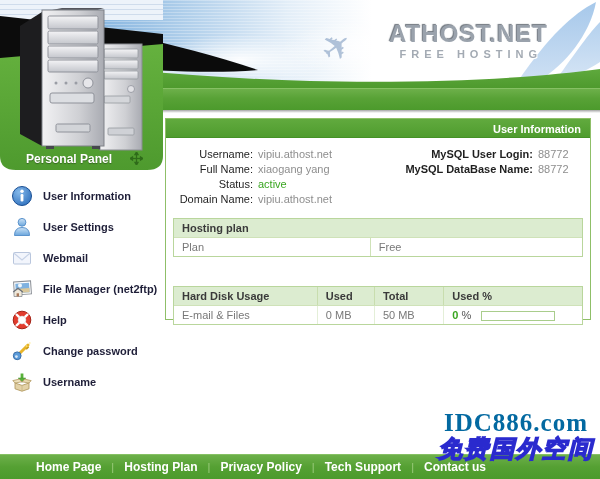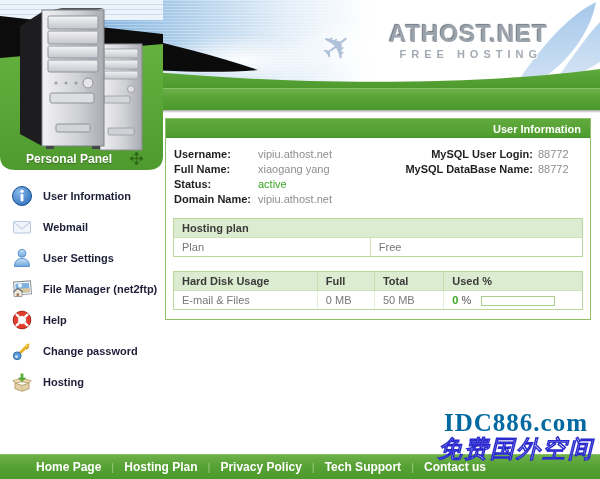--- a/index.html
+++ b/index.html
@@ -44,21 +44,21 @@
 
   
   .main-panel { position:absolute; left:165px; top:118px; width:426px; height:202px;
            background:#fff; border:1px solid #8fbf68; }
   .section-bar { height:19px; background:linear-gradient(to bottom,#61aa3e,#4f9c2e);
            border-bottom:1px solid #449126; text-align:right; padding-right:9px; }
   .section-bar span { color:#fff; font-size:11px; font-weight:bold; line-height:19px; }
 
   .info-area { padding:9px 8px 4px; }
   .info-row { display:flex; line-height:15px; font-size:11px; }
-  .lbl  { width:84px;  text-align:left; font-weight:bold; color:#1f1f1f; padding-right:5px; }
+  .lbl  { width:84px;  text-align:right; font-weight:normal; color:#1f1f1f; padding-right:5px; }
   .val  { width:118px; color:#8e8e8e; }
   .lbl2 { width:162px; text-align:right; font-weight:bold; color:#1f1f1f; padding-right:5px; }
   .val2 { color:#8e8e8e; }
   .val-active { color:#3aa621; font-weight:normal; }
 
   .gtable { margin:7px 7px 0; border:1px solid #b9d69c; font-size:11px; }
   .gtable .thead { display:flex; background:#dcecd0; font-weight:bold; color:#3a3a3a; }
   .gtable .trow  { display:flex; background:#fff; border-top:1px solid #cfe2b8; color:#787878; }
   .gtable .cell  { padding:3px 8px; }
   .hp-c1 { width:48%; } .hp-c2 { width:52%; border-left:1px solid #cfe2b8; }
@@ -74,21 +74,21 @@
   .footer { position:absolute; left:0; top:454px; width:600px; height:25px;
            background:linear-gradient(to bottom,#6db04a 0%, #55a033 50%, #4c9a2c 100%);
            border-top:1px solid #86c164; z-index:4; }
   .footer-nav { display:flex; justify-content:center; align-items:center; height:100%; padding-right:78px; }
   .f-link { color:#fff; font-size:12px; font-weight:bold; cursor:pointer; text-decoration:none; }
   .f-sep { color:#9ccb7d; font-size:11px; margin:0 10px; font-weight:normal; }
 
   
   .wm1 { position:absolute; right:12px; top:409px; z-index:30; font-family:"Liberation Serif", serif;
          font-size:25px; font-weight:600; letter-spacing:1px; color:#0369a1; }
-  .wm2 { position:absolute; right:6px; top:433px; z-index:31; font-size:24px; font-weight:normal; font-style:italic;
+  .wm2 { position:absolute; right:6px; top:433px; z-index:31; font-size:24px; font-weight:bold; font-style:italic;
          letter-spacing:2px; color:rgba(255,255,255,.9); -webkit-text-stroke:1.4px #2a2ace;
          text-shadow:0 0 1px #2a2ace; }
 </style>
 </head>
 <body>
 
 <div id="stage">
 
   <div class="banner">
     <div class="stripes"></div>
@@ -200,42 +200,42 @@
         <circle cx="11" cy="11" r="9.5" fill="url(#gi)" stroke="#1a4f94"></circle>
         <circle cx="11" cy="6.3" r="1.7" fill="#fff"></circle>
         <rect x="9.6" y="9" width="2.8" height="7.4" rx="1.2" fill="#fff"></rect>
       </svg>
       <span class="mi-label">User Information</span>
     </div>
 
 
     <div class="menu-item">
       <svg class="mi-icon" viewBox="0 0 22 22">
-        <rect x="2.5" y="5.5" width="17" height="11.5" rx="1" fill="#f2f5fc" stroke="#b9c6dd"></rect>
-        <path d="M3,6.2 L11,13 L19,6.2" fill="none" stroke="#c6d2e6" stroke-width="1.2"></path>
-      </svg>
-      <span class="mi-label">Webmail</span>
-    </div>
-
-    <div class="menu-item">
-      <svg class="mi-icon" viewBox="0 0 22 22">
         <defs>
             <linearGradient id="gu" x1="0" y1="0" x2="0" y2="1">
           <stop offset="0" stop-color="#cde3f6"></stop>
               <stop offset="1" stop-color="#6aa6dd"></stop>
             </linearGradient>
           </defs>
         <circle cx="11" cy="6.3" r="3.9" fill="url(#gu)" stroke="#5b93cc"></circle>
         <path d="M3.5,19.5 Q3.5,11.5 11,11.5 Q18.5,11.5 18.5,19.5 Z" fill="url(#gu)" stroke="#5b93cc"></path>
       </svg>
       <span class="mi-label">User Settings</span>
     </div>
 
     <div class="menu-item">
       <svg class="mi-icon" viewBox="0 0 22 22">
+        <rect x="2.5" y="5.5" width="17" height="11.5" rx="1" fill="#f2f5fc" stroke="#b9c6dd"></rect>
+        <path d="M3,6.2 L11,13 L19,6.2" fill="none" stroke="#c6d2e6" stroke-width="1.2"></path>
+      </svg>
+      <span class="mi-label">Webmail</span>
+    </div>
+
+    <div class="menu-item">
+      <svg class="mi-icon" viewBox="0 0 22 22">
         <rect x="3" y="3.5" width="17" height="13" fill="#fff" stroke="#8a8f96" transform="rotate(-4 11 10)"></rect>
         <rect x="4.6" y="5.2" width="13.8" height="9.6" fill="#7fb2e0" transform="rotate(-4 11 10)"></rect>
         <rect x="4.9" y="10.5" width="13.5" height="4.2" fill="#d9c79a" transform="rotate(-4 11 10)"></rect>
         <circle cx="9" cy="7.5" r="2" fill="#fff" opacity="0.9"></circle>
         <path d="M3,18.5 L3,13.5 L7,10.5 L11,13.5 L11,18.5 Z" fill="#efe9db" stroke="#8a8f96" stroke-width="0.8"></path>
         <path d="M2.2,14 L7,10.2 L11.8,14" fill="none" stroke="#6e7379" stroke-width="1.2"></path>
         <rect x="5.6" y="15.3" width="2.4" height="3.2" fill="#a8785a"></rect>
       </svg>
       <span class="mi-label">File Manager (net2ftp)</span>
     </div>
@@ -268,21 +268,21 @@
 
     <div class="menu-item">
       <svg class="mi-icon" viewBox="0 0 22 22">
         <rect x="9.6" y="2.5" width="2.8" height="4.6" fill="#58b13a"></rect>
         <polygon points="7.2,7 14.8,7 11,11.2" fill="#58b13a" stroke="#3f8f28" stroke-width="0.5"></polygon>
         <polygon points="4,12 1.8,9.6 8.2,8.2 11,10.8" fill="#efe2bd" stroke="#b39b62" stroke-width="0.8"></polygon>
         <polygon points="18,12 20.2,9.6 13.8,8.2 11,10.8" fill="#e8d9ae" stroke="#b39b62" stroke-width="0.8"></polygon>
         <path d="M4,12 L11,14.4 L18,12 L18,17.8 L11,20.2 L4,17.8 Z" fill="#e3d2a7" stroke="#b39b62" stroke-width="0.9"></path>
         <line x1="11" y1="14.4" x2="11" y2="20.2" stroke="#c9b582" stroke-width="0.8"></line>
       </svg>
-      <span class="mi-label">Hosting</span>
+      <span class="mi-label">Username</span>
     </div>
 
   </div>
 
   <div class="main-panel">
     <div class="section-bar">
       <span>User Information</span>
     </div>
 
     <div class="info-area">
@@ -311,24 +311,24 @@
     <div class="gtable">
       <div class="thead">
         <div class="cell" style="width:100%">Hosting plan</div>
       </div>
       <div class="trow">
         <div class="cell hp-c1">Plan</div>
         <div class="cell hp-c2">Free</div>
       </div>
     </div>
 
-    <div class="gtable" style="margin-top:14px">
+    <div class="gtable" style="margin-top:29px">
       <div class="thead">
         <div class="cell du-c1">Hard Disk Usage</div>
-        <div class="cell du-c2">Full</div>
+        <div class="cell du-c2">Used</div>
         <div class="cell du-c3">Total</div>
         <div class="cell du-c4">Used %</div>
       </div>
       <div class="trow">
         <div class="cell du-c1">E-mail &amp; Files</div>
         <div class="cell du-c2">0 MB</div>
         <div class="cell du-c3">50 MB</div>
         <div class="cell du-c4">
           <span class="pct-zero">0</span>
           <span class="pct-sign">%</span>

